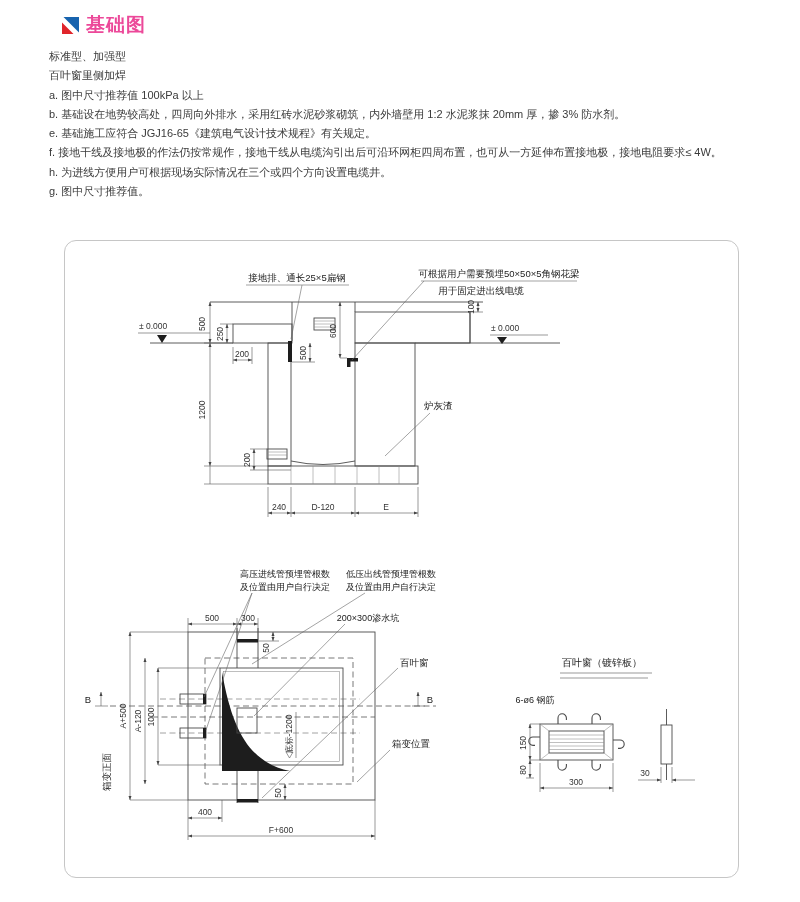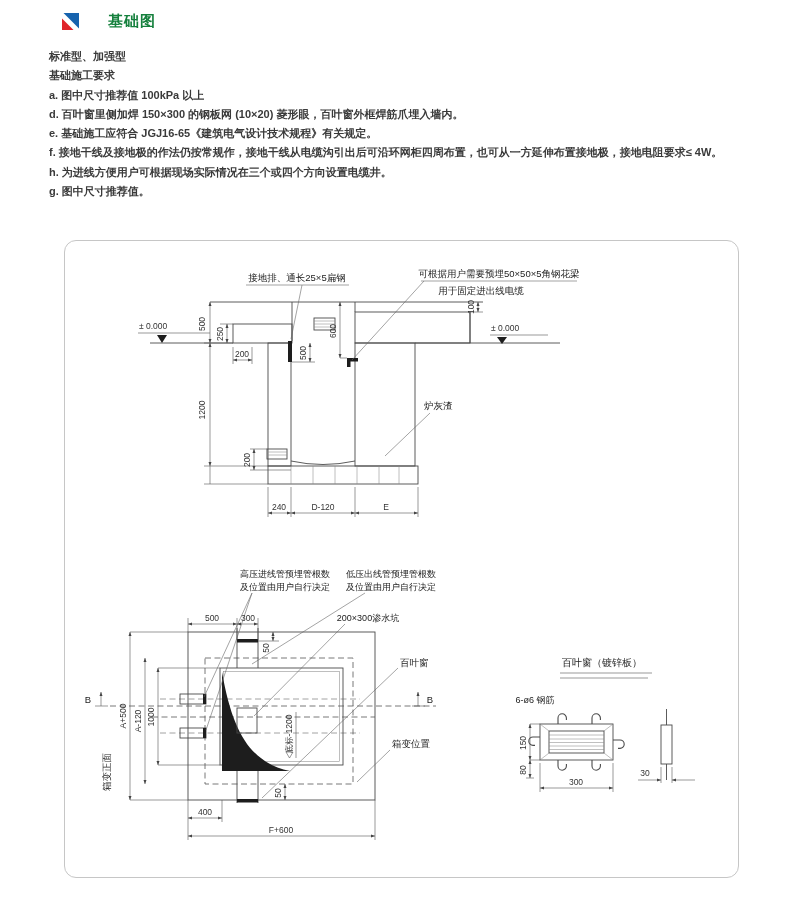--- a/index.html
+++ b/index.html
@@ -3,22 +3,22 @@
 <meta charset="utf-8">
 <style>
   html,body{margin:0;padding:0;}
   body{
     width:800px;height:902px;position:relative;background:#ffffff;
     font-family:"Liberation Sans","DejaVu Sans",sans-serif;color:#333;
     overflow:hidden;
   }
   .header{position:absolute;left:62px;top:12px;display:flex;align-items:center;gap:7px;}
   .header .icon{width:17px;height:17px;display:block;}
-  .header .title{font-size:15px;font-weight:bold;color:#15803d;letter-spacing:1px;margin-left:22px;}
-  .textblock{position:absolute;left:49px;top:47px;width:705px;font-weight:bold;}
+  .header .title{font-size:19px;font-weight:bold;color:#ec4899;letter-spacing:1px;}
+  .textblock{position:absolute;left:49px;top:47px;width:705px;}
   .textblock .line{font-size:11px;line-height:19.3px;color:#3a3a3a;white-space:nowrap;}
   .panel{
     position:absolute;left:64px;top:240px;width:675px;height:638px;
     border:1px solid #c6c6c6;border-radius:12px;background:#fff;box-sizing:border-box;
   }
   .panel svg{position:absolute;left:-1px;top:-1px;}
   text{font-family:"Liberation Sans","DejaVu Sans",sans-serif;}
   .dim{font-size:8.5px;fill:#333;}
   .lbl{font-size:9.5px;fill:#222;}
   .lbl2{font-size:9px;fill:#222;}
@@ -35,23 +35,23 @@
 <div class="header">
   <svg class="icon" viewBox="0 0 17 17">
     <polygon points="1.5,0 17,0 17,15.5" fill="#1763ae"></polygon>
     <polygon points="0,5.5 11.5,17 0,17" fill="#e0252b"></polygon>
   </svg>
   <span class="title">基础图</span>
 </div>
 
 <div class="textblock">
   <div class="line">标准型、加强型</div>
-  <div class="line">基础施工要求</div>
+  <div class="line">百叶窗里侧加焊</div>
   <div class="line">a. 图中尺寸推荐值 100kPa 以上</div>
-  <div class="line">d. 百叶窗里侧加焊 150×300 的钢板网 (10×20) 菱形眼，百叶窗外框焊筋爪埋入墙内。</div>
+  <div class="line">b. 基础设在地势较高处，四周向外排水，采用红砖水泥砂浆砌筑，内外墙壁用 1:2 水泥浆抹 20mm 厚，掺 3% 防水剂。</div>
   <div class="line">e. 基础施工应符合 JGJ16-65《建筑电气设计技术规程》有关规定。</div>
   <div class="line">f. 接地干线及接地极的作法仍按常规作，接地干线从电缆沟引出后可沿环网柜四周布置，也可从一方延伸布置接地极，接地电阻要求≤ 4W。</div>
   <div class="line">h. 为进线方便用户可根据现场实际情况在三个或四个方向设置电缆井。</div>
   <div class="line">g. 图中尺寸推荐值。</div>
 </div>
 
 <div class="panel">
 <svg width="675" height="638" viewBox="64 240 675 638">
   <defs>
     <pattern id="brick" width="22" height="14" patternUnits="userSpaceOnUse">

